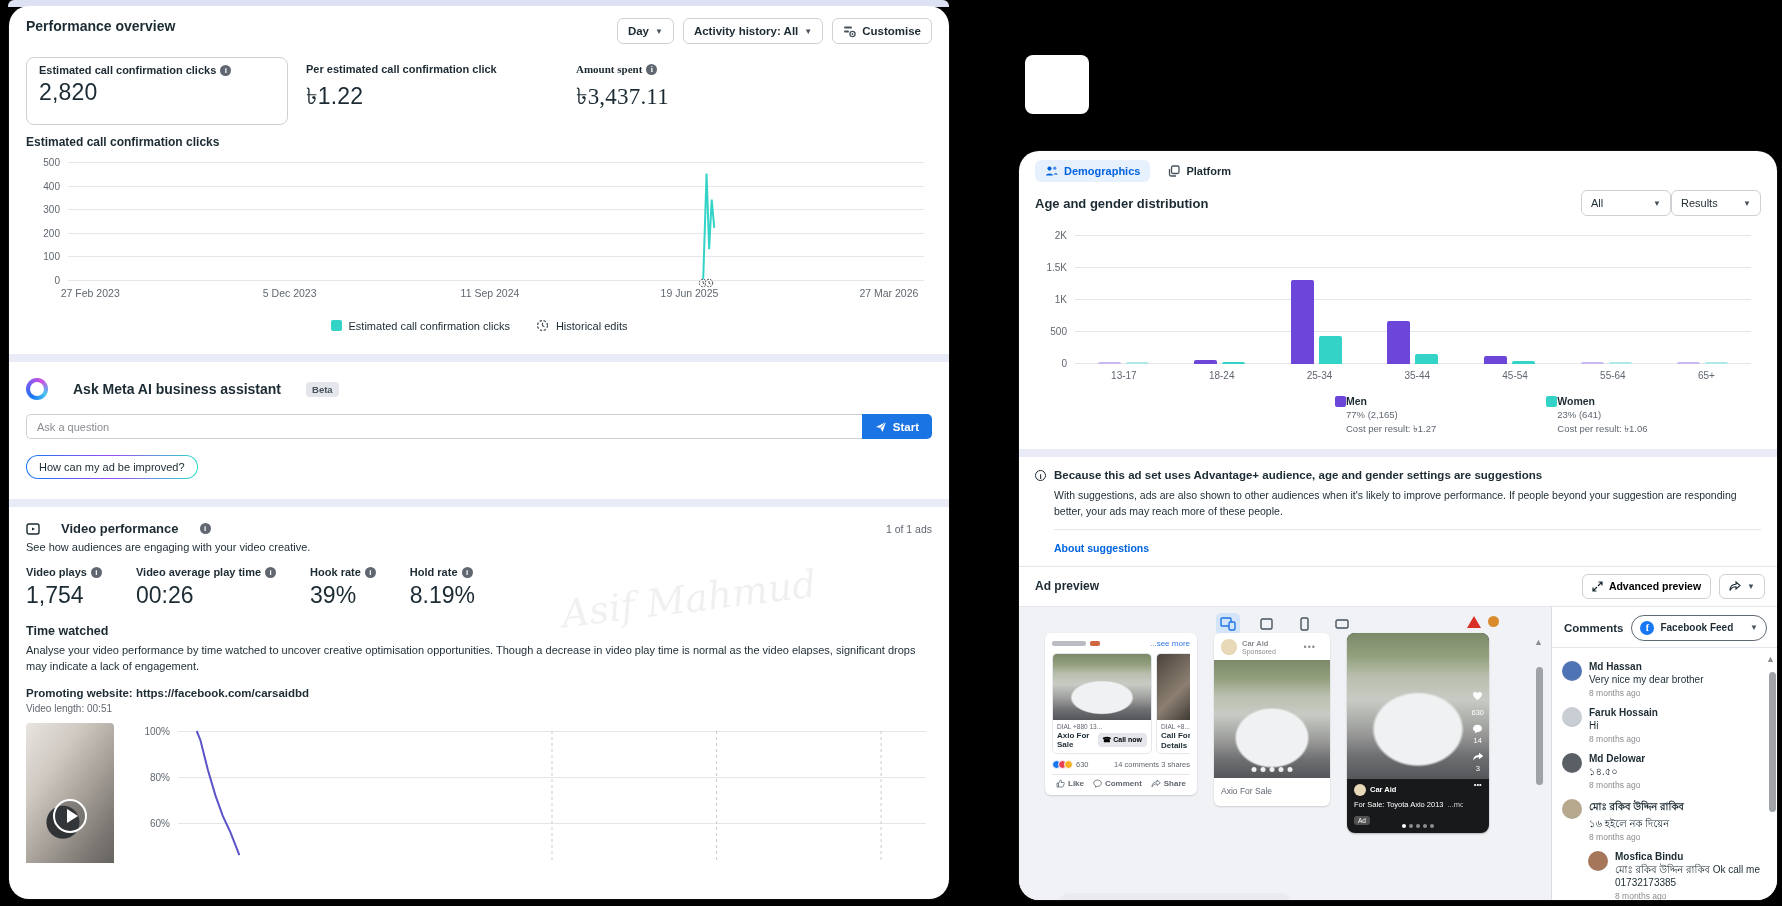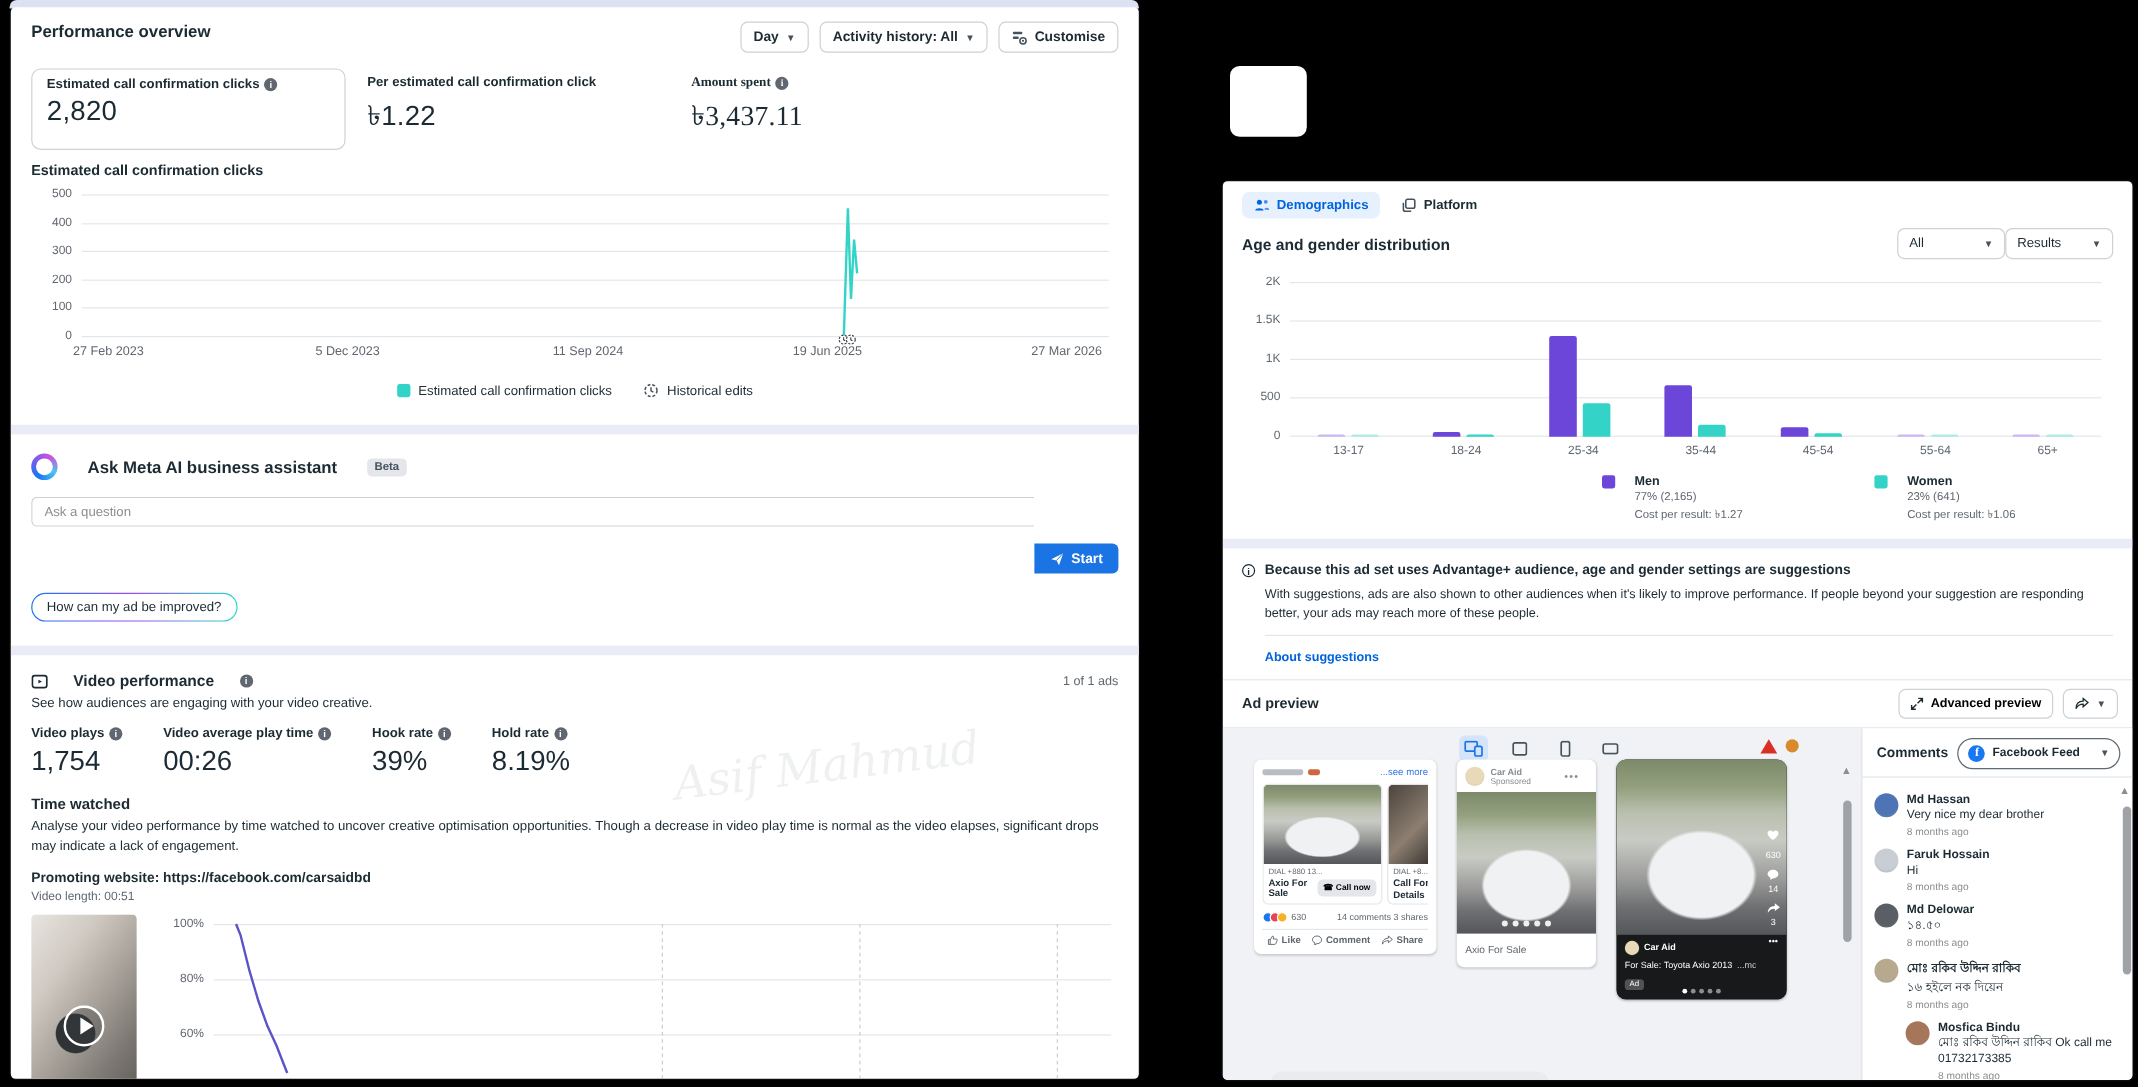--- a/index.html
+++ b/index.html
@@ -2,21 +2,21 @@
 <html><head>
 <meta charset="utf-8">
 <style>
   * { margin:0; padding:0; box-sizing:border-box; }
   body { background:#000; font-family:"Liberation Sans","DejaVu Sans",sans-serif; color:#1c2b33; }
   .canvas { position:relative; width:1782px; height:906px; background:#000; overflow:hidden; }
 
   .top-strip { position:absolute; left:8px; top:0; width:941px; height:7px; background:#dde1f4; border-radius:6px 6px 0 0; }
   .mini-card { position:absolute; left:1025px; top:55px; width:64px; height:59px; background:#fff; border-radius:8px; }
 
-  .panel { position:absolute; background:#fff; border-radius:4px; overflow:hidden; box-shadow:0 0 0 1px rgba(255,255,255,.05); }
+  .panel { position:absolute; background:#fff; border-radius:20px; overflow:hidden; box-shadow:0 0 0 1px rgba(255,255,255,.05); }
   .left-panel  { left:9px;  top:6px;   width:940px; height:893px; }
   .right-panel { left:1019px; top:151px; width:758px; height:749px; display:flex; flex-direction:column; }
 
   .band { height:8px; background:#e9ebf6; }
 
   
   .sec { padding:0 17px; }
   .hdr-row { display:flex; justify-content:space-between; align-items:flex-start; padding-top:12px; }
   .page-title { font-size:14px; font-weight:700; }
   .toolbar { display:flex; gap:9px; }
@@ -47,21 +47,21 @@
   
   .sec-ai { padding-top:16px; padding-bottom:20px; }
   .ai-head { display:flex; align-items:center; gap:25px; }
   .ai-ring { position:relative; width:22px; height:22px; border-radius:50%; background:conic-gradient(from 210deg,#1877f2,#6e5ef0,#d14fe0,#49c5f0,#1877f2); }
   .ai-ring::after { content:""; position:absolute; inset:4px; border-radius:50%; background:#fff; }
   .ai-title { font-size:14px; font-weight:700; }
   .beta-badge { background:#e4e6eb; color:#46525c; font-size:9.5px; font-weight:700; border-radius:4px; padding:2px 6px; }
   .ai-input-row { display:flex; margin-top:14px; }
   .ai-input { flex:1; height:25px; border:1px solid #ced0d4; border-right:none; border-radius:5px 0 0 5px; padding:0 10px; font-size:11px; color:#1c2b33; font-family:inherit; }
   .ai-input::placeholder { color:#8a8d91; }
-  .start-btn { display:flex; align-items:center; gap:6px; background:#1b74e4; color:#fff; border:none; border-radius:0 5px 5px 0; padding:0 13px; height:25px; font-size:11.5px; font-weight:700; cursor:pointer;margin-top:39px; }
+  .start-btn { display:flex; align-items:center; gap:6px; background:#1b74e4; color:#fff; border:none; border-radius:0 5px 5px 0; padding:0 13px; height:25px; font-size:11.5px; font-weight:700; cursor:pointer; }
   .pill-wrap { display:inline-block; margin-top:16px; padding:1px; border-radius:16px; background:linear-gradient(90deg,#1877f2,#9a4df0,#2bd9c8); cursor:pointer; }
   .pill-inner { display:block; background:#fff; border-radius:15px; padding:5px 12px; font-size:11px; color:#1c2b33; }
 
   
   .sec-video { padding-top:14px; position:relative; height:356px; overflow:hidden; }
   .vp-head { display:flex; justify-content:space-between; align-items:center; }
   .vp-title { display:flex; align-items:center; gap:21px; font-size:13px; font-weight:700; }
   .ads-counter { font-size:10.5px; color:#606770; }
   .vp-sub { font-size:11px; color:#1c2b33; margin-top:5px; }
   .metrics-row { display:flex; gap:34px; margin-top:13px; }
@@ -90,21 +90,21 @@
   .demo-head { display:flex; justify-content:space-between; align-items:center; }
   .demo-title { font-size:13px; font-weight:700; }
   .filters { display:flex; }
   .filter-box { display:flex; align-items:center; justify-content:space-between; width:90px; height:26px; border:1px solid #ced0d4; border-radius:6px; padding:0 9px; font-size:11px; cursor:pointer; background:#fff; }
   .demo-chart { position:relative; height:128px; margin:20px 10px 0 40px; }
   .demo-groups { position:absolute; inset:0; display:flex; align-items:flex-end; justify-content:space-around; }
   .bar-group { display:flex; align-items:flex-end; gap:5px; }
   .bar { width:23px; border-radius:2px 2px 0 0; }
   .demo-xticks { display:flex; justify-content:space-around; margin:6px 10px 0 40px; font-size:10px; color:#606770; }
   .demo-legend { display:flex; gap:110px; margin:14px 0 12px 300px; }
-  .dl-item { display:flex; gap:16px; }
+  .dl-item { display:flex; gap:0; }
   .dl-swatch { width:11px; height:11px; border-radius:2px; margin-top:1px; }
   .dl-name { font-size:10.5px; font-weight:600; }
   .dl-sub { font-size:9.5px; color:#606770; margin-top:2px; }
 
   .notice { padding:12px 16px 10px 16px; }
   .notice-head { display:flex; gap:8px; align-items:center; font-size:11.5px; font-weight:700; }
   .notice-body { font-size:10.5px; color:#1c2b33; line-height:1.5; margin:7px 0 0 19px; max-width:700px; }
   .notice hr { border:none; border-top:1px solid #e4e6eb; margin:9px 0 8px 19px; }
   .notice-link { font-size:10.5px; color:#0064e0; margin-left:19px; font-weight:600; text-decoration:none; cursor:pointer; }
 

